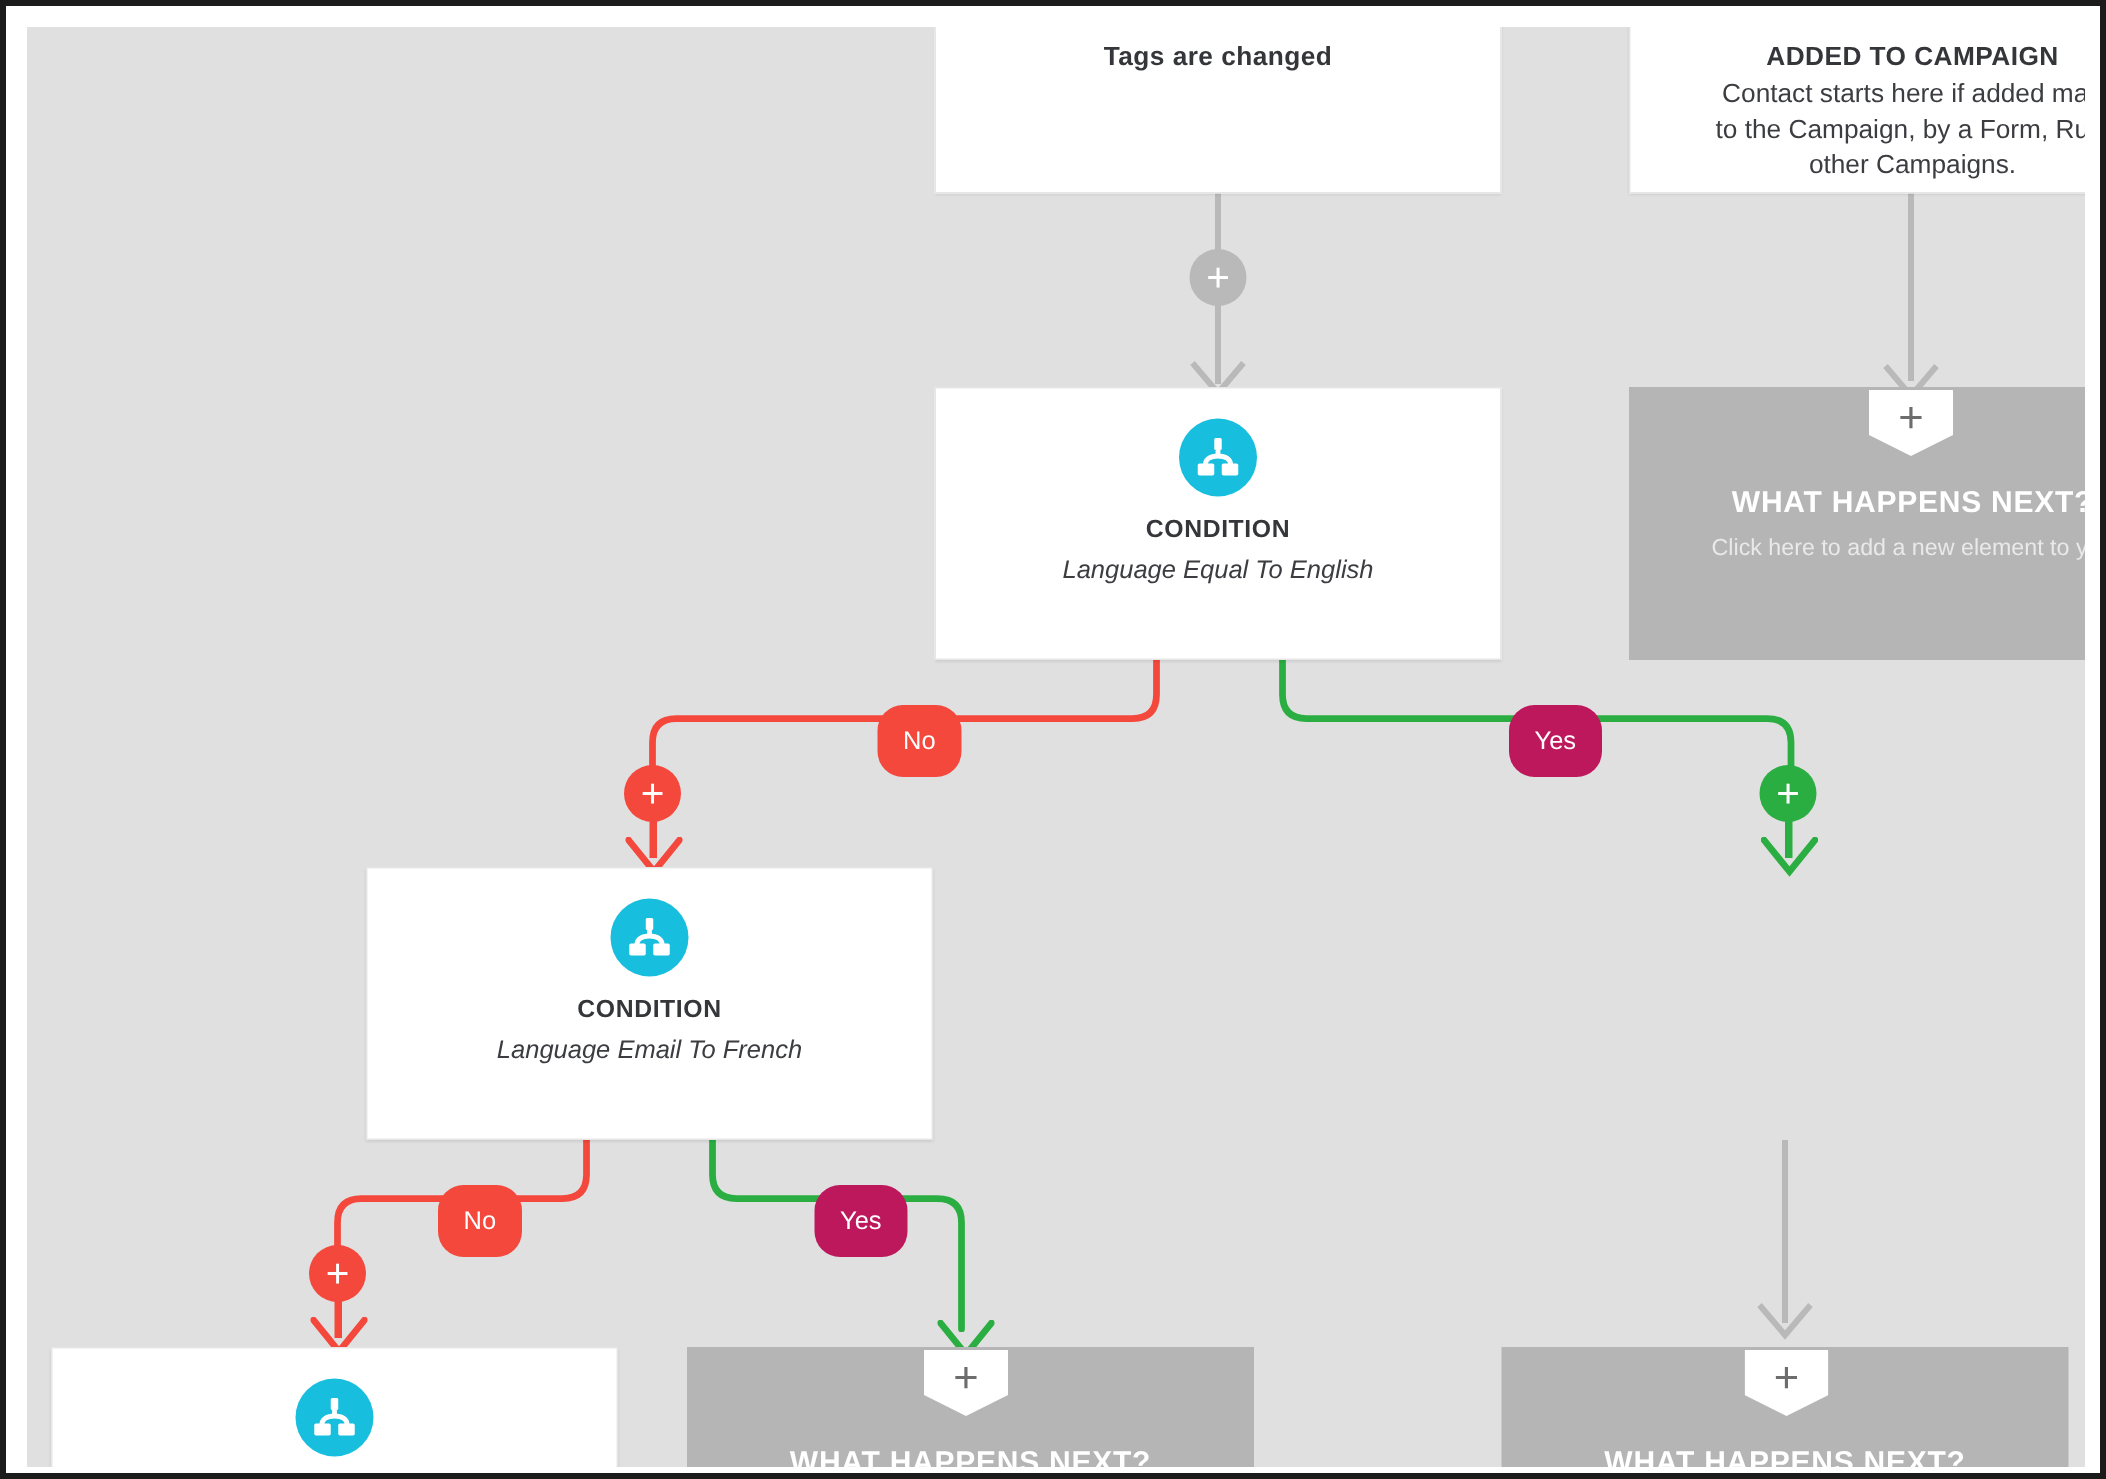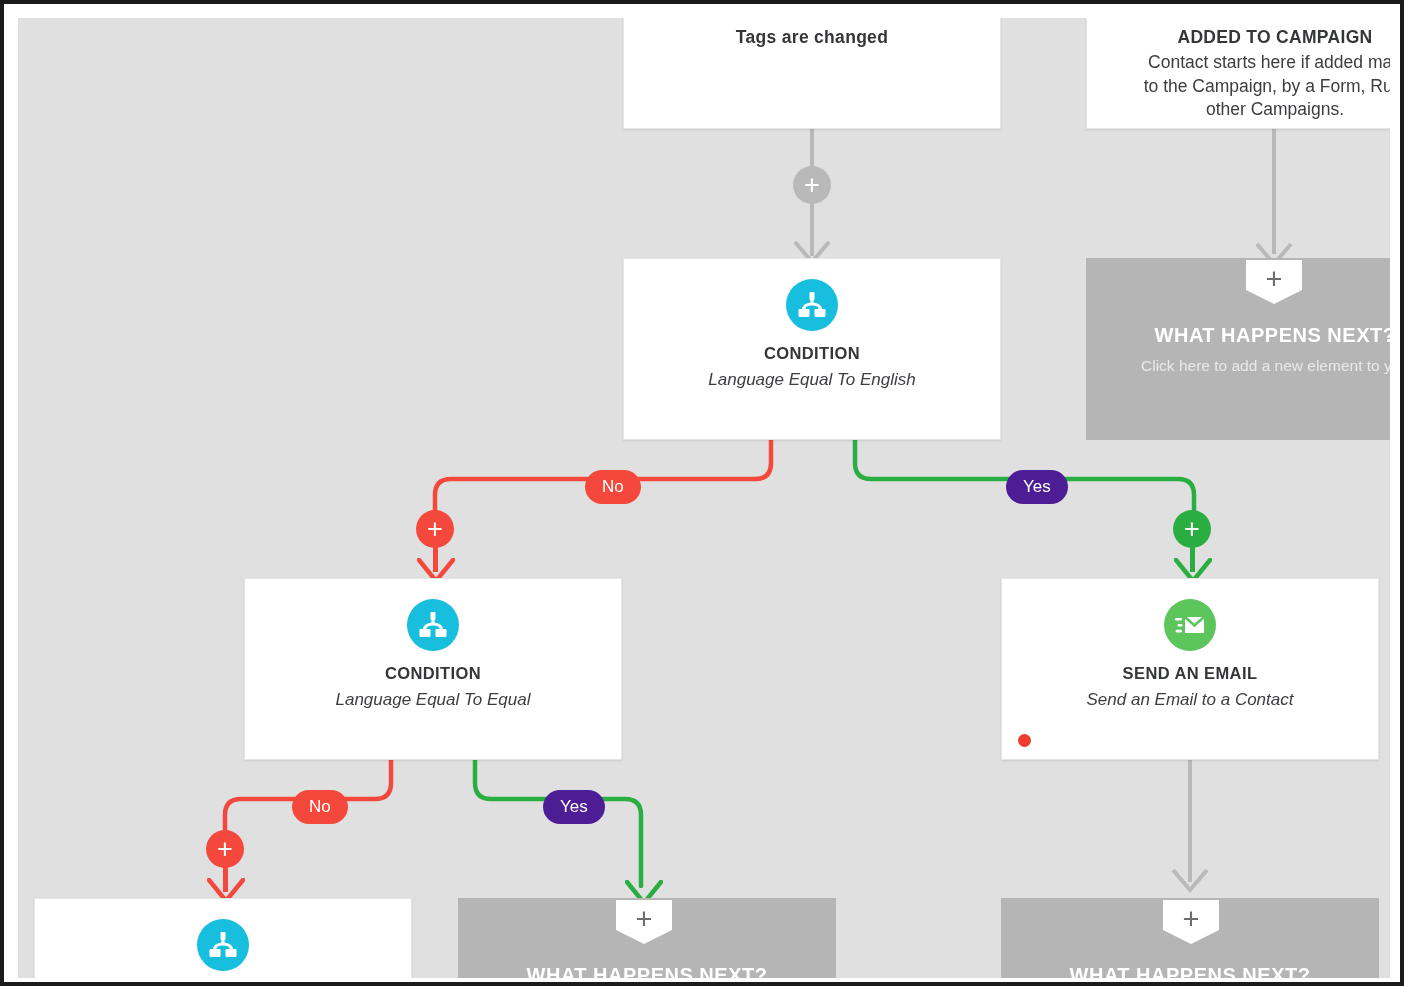--- a/index.html
+++ b/index.html
@@ -89,28 +89,28 @@
     width: 38px; height: 38px; border-radius: 50%;
     display: flex; align-items: center; justify-content: center;
     color: #fff; font-size: 27px; line-height: 1; font-weight: 300;
     z-index: 8;
   }
   .plus-gray  { background: #b9b9b9; }
   .plus-red   { background: #f4483c; }
   .plus-green { background: #2aae41; }
   .badge {
     position: absolute;
-    height: 34px; border-radius: 17px;
+    height: 48px; border-radius: 17px;
     color: #fff; font-size: 17px; font-weight: 500;
     display: flex; align-items: center; justify-content: flex-end;
     padding: 0 17px;
     z-index: 8;
   }
   .badge-red   { background: #f4483c; }
-  .badge-green { background: #4c1d95; }
+  .badge-green { background: #be185d; }
 </style>
 </head>
 <body>
 
 <div id="window-frame">
   <div id="canvas">
 
     <div class="card" style="left:605px; top:-14px; width:378px; height:125px; padding-top:22px;">
       <div class="start-title">Tags are changed</div>
     </div>
@@ -187,37 +187,23 @@
     <div class="card" style="left:226px; top:560px; width:378px; height:182px;">
       <div class="card-icon icon-cyan">
         <svg width="28" height="26" viewBox="0 0 28 26">
           <rect x="11.5" y="0" width="5" height="8" rx="1" fill="#fff"></rect>
           <path d="M14 7 L14 12 M14 12 C9 12 5.5 14 5.5 18 M14 12 C19 12 22.5 14 22.5 18" stroke="#fff" stroke-width="3.2" fill="none" stroke-linecap="round"></path>
           <rect x="0.5" y="17" width="11" height="8" rx="1.2" fill="#fff"></rect>
           <rect x="16.5" y="17" width="11" height="8" rx="1.2" fill="#fff"></rect>
         </svg>
       </div>
       <div class="card-title">CONDITION</div>
-      <div class="card-sub">Language Equal To Equal</div>
-    </div>
-
-    <div class="card" style="left:983px; top:560px; width:378px; height:182px;">
-      <div class="card-icon icon-green">
-        <svg width="30" height="24" viewBox="0 0 30 24">
-          <path d="M10 4 H29 V20 H10 Z" fill="#fff"></path>
-          <path d="M10 4 L19.5 12.5 L29 4" fill="none" stroke="#5cc55c" stroke-width="2.6"></path>
-          <rect x="0" y="5" width="7" height="2.6" rx="1.3" fill="#fff"></rect>
-          <rect x="2.5" y="11" width="5" height="2.6" rx="1.3" fill="#fff"></rect>
-          <rect x="0.5" y="16.8" width="6.5" height="2.6" rx="1.3" fill="#fff"></rect>
-        </svg>
-      </div>
-      <div class="card-title">SEND AN EMAIL</div>
-      <div class="card-sub">Send an Email to a Contact</div>
-      <div class="status-dot"></div>
-    </div>
+      <div class="card-sub">Language Email To French</div>
+    </div>
+
 
     <div class="conn" style="left:1170px; top:742px; width:4px; height:122px; background:#b9b9b9;"></div>
     <svg class="conn" style="left:1153px; top:850px;" width="38" height="26" viewBox="0 0 38 26">
       <path d="M2 2 L19 22 L36 2" fill="none" stroke="#b9b9b9" stroke-width="4"></path>
     </svg>
 
     <svg class="conn" style="left:190px; top:740px;" width="230" height="120" viewBox="0 0 230 120">
       <path d="M183 0 L183 25 Q183 41 167 41 L33 41 Q17 41 17 57 L17 78" fill="none" stroke="#f4483c" stroke-width="4.5" stroke-linecap="round"></path>
     </svg>
     <div class="badge badge-red" style="left:274px; top:772px;">

